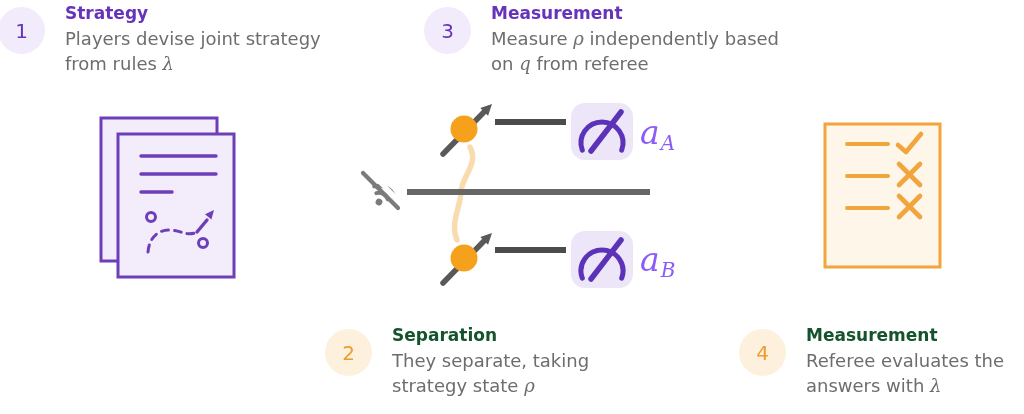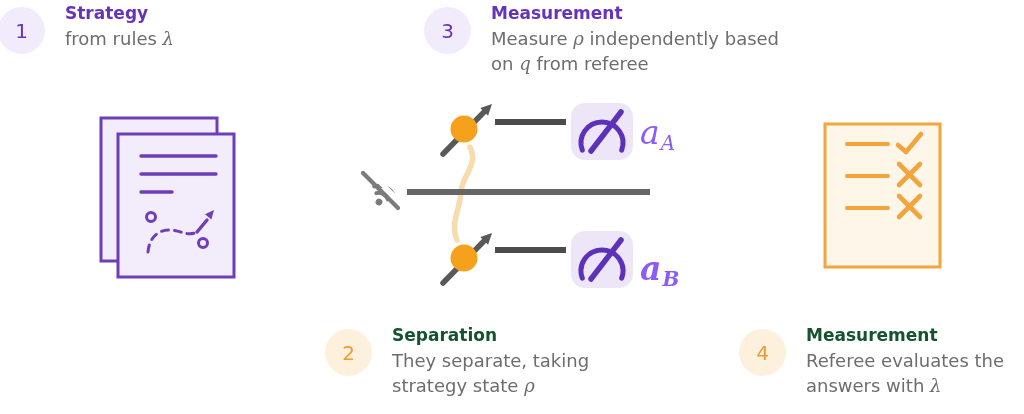--- a/index.html
+++ b/index.html
@@ -33,20 +33,21 @@
   .msub{font-size:20px;position:relative;top:6px;margin-left:1px;}
 </style>
 </head>
 <body>
 
 <div class="step s1 theme-purple">
   <div class="badge">1</div>
   <div class="step-text">
     <div class="step-title">Strategy</div>
     <div class="step-desc">
+        <div class="desc-line"><span>Players devise joint strategy</span></div>
         <div class="desc-line"><span>from rules </span><span class="math">λ</span></div>
       </div>
   </div>
 </div>
 
 <div class="step s3 theme-purple">
   <div class="badge">3</div>
   <div class="step-text">
     <div class="step-title">Measurement</div>
     <div class="step-desc">
@@ -134,21 +135,21 @@
   <g>
     <rect x="216" y="136" width="62" height="57" rx="14" fill="#ece6f8"></rect>
     <path d="M227.3,183.2 A21,21 0 1 1 266.7,183.2" fill="none" stroke="#5c33b8" stroke-width="5" stroke-linecap="round"></path>
     <line x1="236" y1="184" x2="266" y2="145" stroke="#5c33b8" stroke-width="5.5" stroke-linecap="round"></line>
   </g>
 </svg>
 
 <div class="meter-label" style="left:640px;top:116px;">
   <span>a</span><span class="msub">A</span>
 </div>
-<div class="meter-label" style="left:640px;top:252px;font-weight:bold;">
+<div class="meter-label" style="left:640px;top:243px;">
   <span>a</span><span class="msub">B</span>
 </div>
 
 <svg class="illus" style="left:819px;top:118px;" width="127" height="155" viewBox="0 0 127 155">
   <rect x="6" y="6" width="115" height="143" fill="#fdf6e9" stroke="#f2a53c" stroke-width="3"></rect>
   <g stroke="#f2a53c" stroke-width="4" stroke-linecap="round">
     <line x1="28" y1="26" x2="69" y2="26"></line>
     <line x1="28" y1="58" x2="69" y2="58"></line>
     <line x1="28" y1="90" x2="69" y2="90"></line>
   </g>

